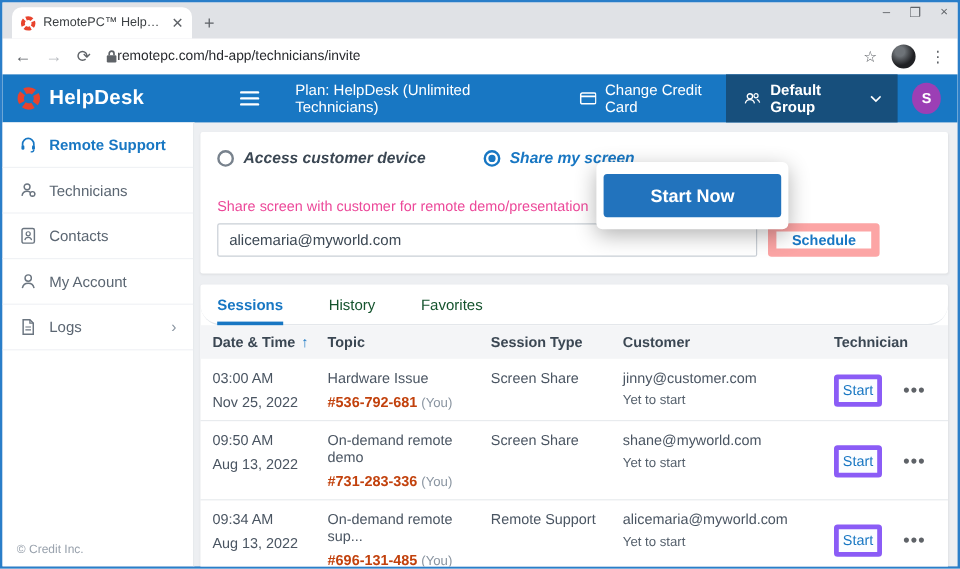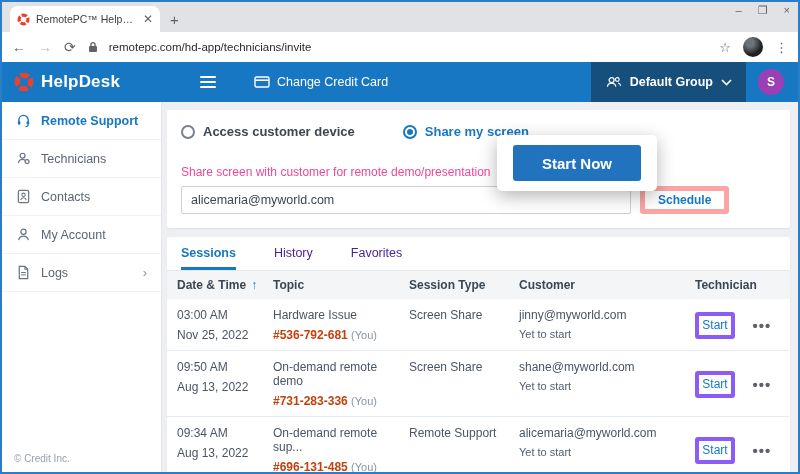--- a/index.html
+++ b/index.html
@@ -9,21 +9,21 @@
   
   .tabstrip { height:30px; background:#e0e2e6; display:flex; align-items:flex-end; position:relative; flex:0 0 auto; }
   .tab { width:150px; height:26px; background:#fff; border-radius:8px 8px 0 0; margin-left:8px; display:flex; align-items:center; gap:6px; padding:0 7px; }
   .tab-title { font-size:10.5px; color:#3c4043; white-space:nowrap; overflow:hidden; text-overflow:ellipsis; flex:1; }
   .tab-close { font-size:12px; color:#5f6368; cursor:default; }
   .newtab { font-size:15px; color:#5f6368; margin-left:10px; margin-bottom:4px; }
   .wincontrols { position:absolute; right:8px; top:2px; display:flex; gap:16px; font-size:11px; color:#5f6368; }
   .urlrow { height:30px; background:#fff; display:flex; align-items:center; padding:0 10px; gap:12px; flex:0 0 auto; }
   .navbtn { font-size:14px; color:#5f6368; }
   .navbtn.fwd { color:#b8bbc0; }
-  .urlbox { flex:1; display:flex; align-items:flex-end; gap:11px; }
+  .urlbox { flex:1; display:flex; align-items:flex-end; gap:0; }
   .url-text { font-size:11.5px; color:#27292d; }
   .chrome-avatar { width:20px; height:20px; border-radius:50%; background:radial-gradient(circle at 35% 30%, #6e7378 20%, #202124 60%); }
   .star { font-size:13px; color:#5f6368; }
   .kebab-v { font-size:13px; color:#5f6368; }
 
   
   .app-header { height:40px; background:#1877c3; display:flex; align-items:center; color:#fff; flex:0 0 auto; }
   .logo-wrap { width:160px; display:flex; align-items:center; gap:7px; padding-left:12px; flex:0 0 auto; }
   .logo-text { font-size:17px; font-weight:bold; letter-spacing:.2px; }
   .hamburger { margin-left:38px; display:flex; flex-direction:column; gap:3px; }
@@ -38,39 +38,39 @@
   .sidebar { width:160px; background:#fff; border-right:1px solid #e2e5e9; position:relative; flex:0 0 auto; }
   .side-item { display:flex; align-items:center; gap:10px; padding:11px 14px; font-size:12.5px; color:#5b6672; border-bottom:1px solid #f0f2f5; }
   .side-item.active { color:#1877c3; font-weight:bold; }
   .side-item .chev { margin-left:auto; color:#8a95a1; font-size:13px; }
   .side-footer { position:absolute; bottom:8px; left:12px; font-size:10px; color:#98a1ac; }
 
   .main { flex:1; padding:8px 8px 0 5px; position:relative; min-width:0; }
 
   
   .card1 { background:#fff; border-radius:2px; padding:14px 14px 14px 14px; box-shadow:0 1px 2px rgba(0,0,0,.06); }
-  .radio-row { display:flex; align-items:center; gap:26px; }
+  .radio-row { display:flex; align-items:center; gap:26px;font-style:italic; }
   .radio-opt { display:flex; align-items:center; gap:8px; font-size:13px; font-weight:bold; color:#3b4753; }
   .radio-opt.selected { color:#1877c3;padding-left:22px; }
   .radio { width:14px; height:14px; border-radius:50%; border:2px solid #78828d; background:#fff; }
   .radio.on { border-color:#1877c3; display:flex; align-items:center; justify-content:center; }
   .radio.on::after { content:""; width:6px; height:6px; border-radius:50%; background:#1877c3; }
   .share-label { font-size:12px; color:#ec4899; margin-top:26px; }
   .input-row { display:flex; align-items:center; margin-top:7px; gap:9px; }
   .email-input { width:450px; height:28px; border:1px solid #c9cfd6; border-radius:2px; padding:0 9px; font-size:12.5px; color:#3b4753; font-family:"Liberation Sans",sans-serif; }
-  .schedule-btn { height:28px; padding:0 13px; border:5px solid #fca5a5; background:#fff; color:#1877c3; font-size:12px; font-weight:bold; border-radius:3px; font-family:"Liberation Sans",sans-serif; }
+  .schedule-btn { height:28px; padding:0 13px; border:7px solid #fca5a5; background:#fff; color:#1877c3; font-size:12px; font-weight:bold; border-radius:3px; font-family:"Liberation Sans",sans-serif; }
 
   
   .overlay { position:absolute; left:335px; top:33px; width:160px; height:56px; background:#fff; border-radius:5px; box-shadow:0 5px 18px rgba(0,0,0,.3); display:flex; align-items:center; justify-content:center; z-index:10; }
-  .startnow-btn { width:128px; height:36px; background:#2273bd; color:#fff; border:none; border-radius:3px; font-size:15px; font-weight:bold; font-family:"Liberation Sans",sans-serif; }
+  .startnow-btn { width:148px; height:36px; background:#2273bd; color:#fff; border:none; border-radius:3px; font-size:15px; font-weight:bold; font-family:"Liberation Sans",sans-serif; }
 
   
   .card2 { background:#fff; border-radius:2px; margin-top:9px; box-shadow:0 1px 2px rgba(0,0,0,.06); }
-  .tabbar { display:flex; align-items:flex-end; height:34px; padding:0 14px; border-bottom:1px solid #e4e7eb; }
-  .apptab { font-size:12.5px; color:#4c1d95; margin-right:38px; height:34px; display:flex; align-items:center; border-bottom:3px solid transparent; padding-top:3px; }
+  .tabbar { display:flex; align-items:center; height:34px; padding:0 14px; border-bottom:1px solid #e4e7eb;border-radius:17px; }
+  .apptab { font-size:12.5px; color:#14532d; margin-right:38px; height:34px; display:flex; align-items:center; border-bottom:3px solid transparent; padding-top:3px; }
   .apptab.active { color:#1877c3; font-weight:bold; border-bottom-color:#1877c3; }
   .viewer-ctl { margin-left:auto; display:flex; align-items:center; gap:9px; }
   .viewer-label { font-size:12px; font-weight:bold; color:#55606c; }
   .toggle { width:30px; height:17px; border-radius:9px; background:#caced3; position:relative; }
   .toggle::after { content:""; position:absolute; left:2px; top:2px; width:13px; height:13px; border-radius:50%; background:#fff; }
   .info-badge { width:17px; height:17px; border-radius:50%; background:#dce9f7; color:#1877c3; font-size:11px; font-style:italic; font-weight:bold; font-family:"Liberation Serif",serif; display:flex; align-items:center; justify-content:center; }
 
   .tgrid { display:grid; grid-template-columns:96px 136px 110px 176px 1fr 36px; align-items:start; }
   .thead { background:#f4f5f7; padding:7px 10px; font-size:12px; font-weight:bold; color:#3b4753; }
   .thead .th { display:flex; align-items:center; gap:5px; }
@@ -127,20 +127,21 @@
       <svg class="icon-svg" width="20" height="20" viewBox="0 0 16 16">
           <circle cx="8" cy="8" r="5.4" fill="none" stroke="#e8432d" stroke-width="4.2" stroke-dasharray="6.5 2" stroke-dashoffset="3"></circle>
         </svg>
       <span class="logo-text">HelpDesk</span>
     </div>
     <div class="hamburger">
         <span></span>
         <span></span>
         <span></span>
       </div>
+    <span class="plan-label">Plan: HelpDesk (Unlimited Technicians)</span>
     <div class="ccc">
       <svg class="icon-svg" width="16" height="12" viewBox="0 0 16 12">
           <rect x="1" y="1" width="14" height="10" rx="1.5" fill="none" stroke="#fff" stroke-width="1.4"></rect>
           <line x1="1" y1="4.2" x2="15" y2="4.2" stroke="#fff" stroke-width="1.6"></line>
         </svg>
       <span>Change Credit Card</span>
     </div>
     <div class="group-box">
       <svg class="icon-svg" width="17" height="14" viewBox="0 0 18 14">
           <circle cx="7" cy="5" r="2.6" fill="none" stroke="#fff" stroke-width="1.3"></circle>
@@ -254,21 +255,21 @@
           <div>
               <div>03:00 AM</div>
               <div class="cell-line2">Nov 25, 2022</div>
             </div>
           <div>
               <div>Hardware Issue</div>
               <div class="cell-line2"><span class="sid">#536-792-681</span> <span class="you">(You)</span></div>
             </div>
           <div>Screen Share</div>
           <div>
-              <div>jinny@myworld.com</div>
+              <div>jinny@customer.com</div>
               <div class="cell-line2 status">Yet to start</div>
             </div>
           <button class="start-btn">Start</button>
           <div class="row-kebab">•••</div>
         </div>
 
         <div class="tgrid trow">
           <div>
               <div>09:50 AM</div>
               <div class="cell-line2">Aug 13, 2022</div>

